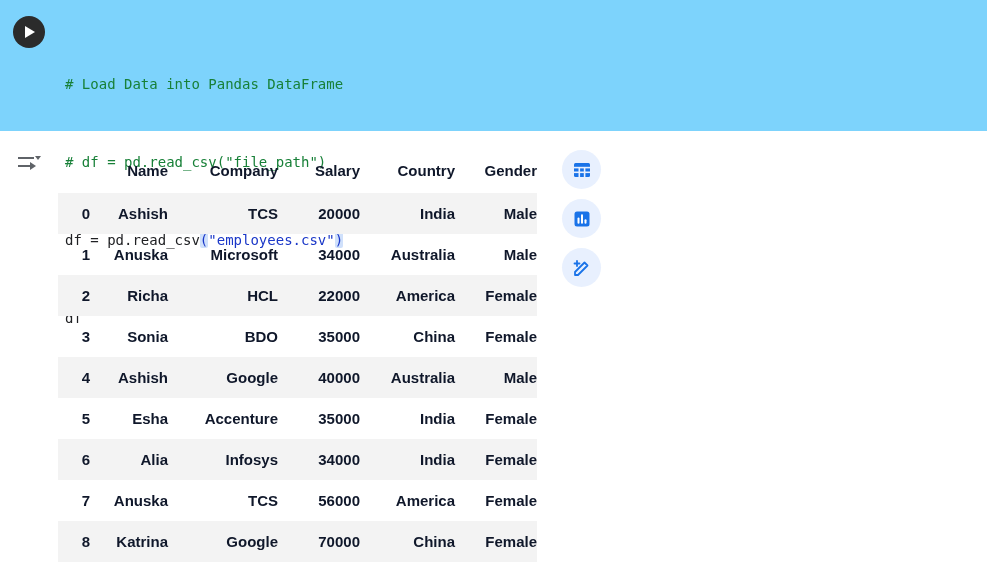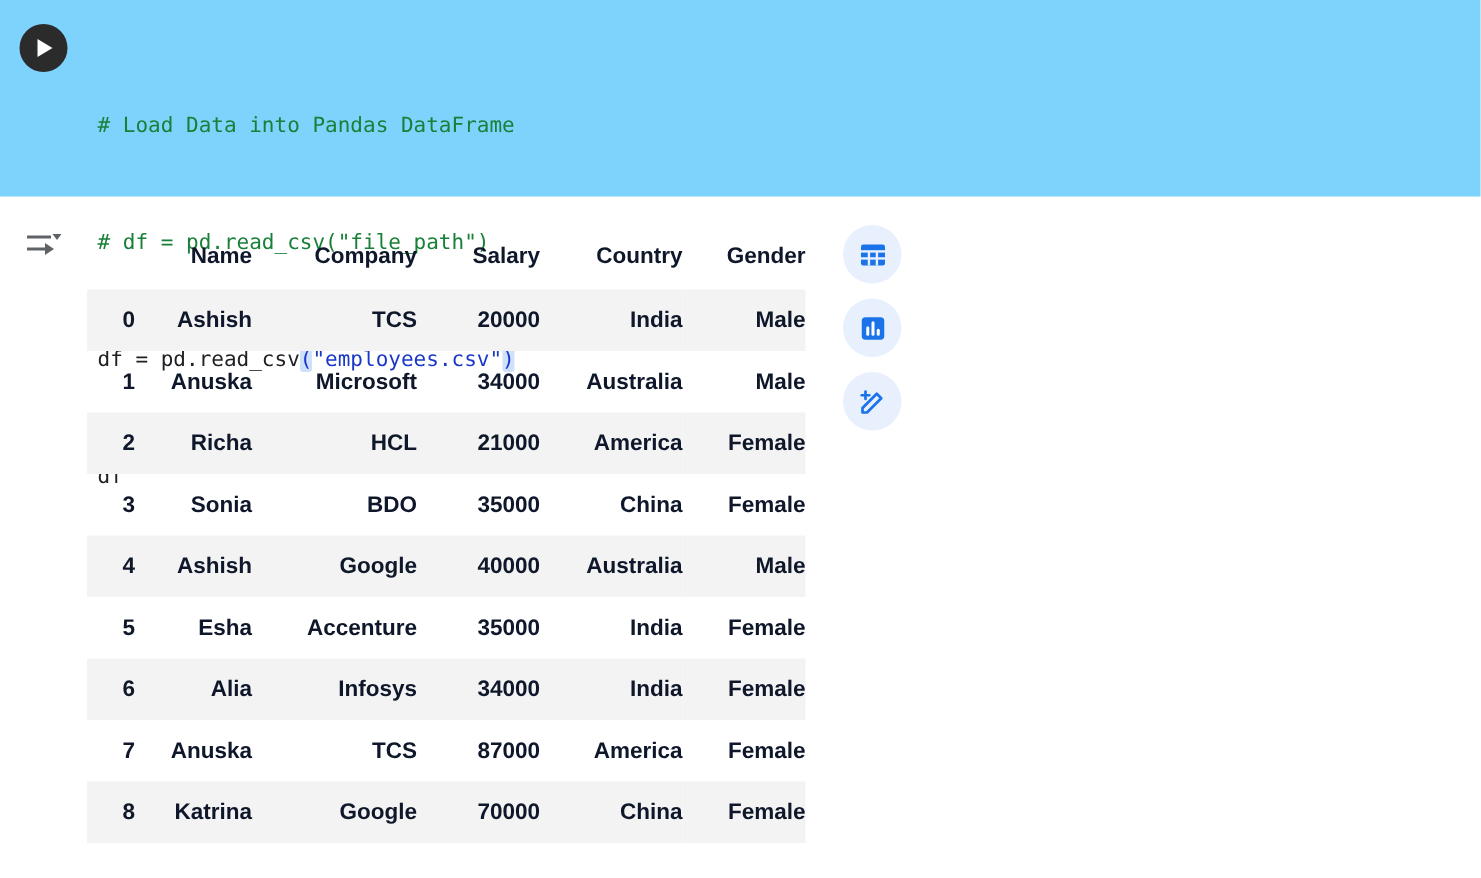--- a/index.html
+++ b/index.html
@@ -141,21 +141,21 @@
       <td>Anuska</td>
       <td>Microsoft</td>
       <td>34000</td>
       <td>Australia</td>
       <td>Male</td>
     </tr>
     <tr>
       <th>2</th>
       <td>Richa</td>
       <td>HCL</td>
-      <td>21000</td>
+      <td>22000</td>
       <td>America</td>
       <td>Female</td>
     </tr>
     <tr>
       <th>3</th>
       <td>Sonia</td>
       <td>BDO</td>
       <td>35000</td>
       <td>China</td>
       <td>Female</td>
@@ -181,21 +181,21 @@
       <td>Alia</td>
       <td>Infosys</td>
       <td>34000</td>
       <td>India</td>
       <td>Female</td>
     </tr>
     <tr>
       <th>7</th>
       <td>Anuska</td>
       <td>TCS</td>
-      <td>87000</td>
+      <td>56000</td>
       <td>America</td>
       <td>Female</td>
     </tr>
     <tr>
       <th>8</th>
       <td>Katrina</td>
       <td>Google</td>
       <td>70000</td>
       <td>China</td>
       <td>Female</td>

